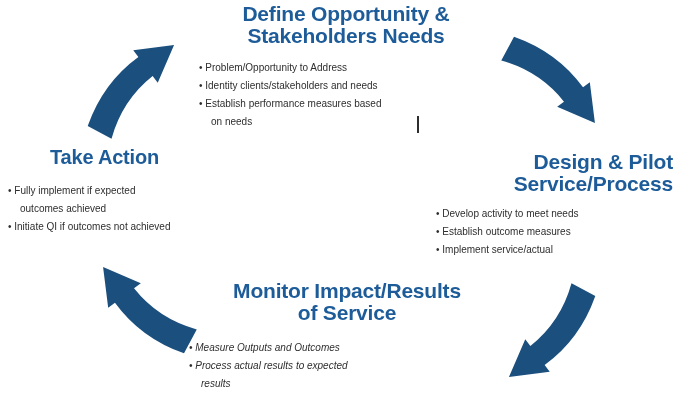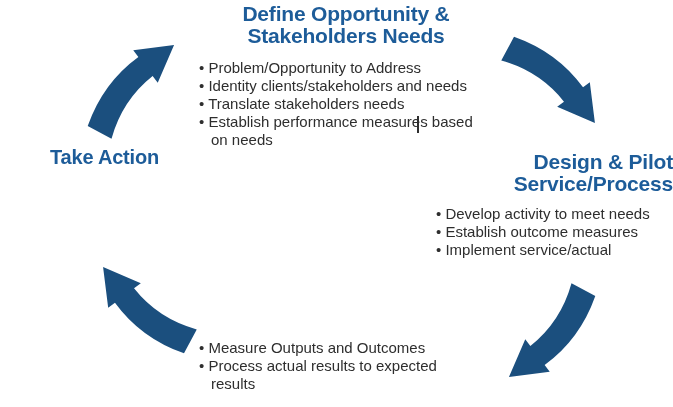--- a/index.html
+++ b/index.html
@@ -24,40 +24,40 @@
     font-weight: bold;
     font-size: 21px;
     line-height: 22px;
     white-space: pre-line;
     letter-spacing: -0.2px;
   }
   .center { text-align: center; }
   .bullets {
     list-style: none;
     color: var(--body-text);
-    font-size: 15px;
+    font-size: 10px;
     line-height: 18px;
     font-weight: 500;
   }
   .bullets li {
     padding-left: 12px;
     text-indent: -12px;
     white-space: pre-line;
   }
   .bullets li::before { content: "\2022  "; }
 
   
   .pos-define-title   { left: 180px; top: 3px;   width: 332px; }
   .pos-define-bullets { left: 199px; top: 59px;  width: 284px; }
   .pos-design-title   { left: 455px; top: 151px; width: 218px; text-align: right; }
   .pos-design-bullets { left: 436px; top: 205px; width: 232px; }
   .pos-action-title   { left: 50px;  top: 145px; font-size: 20px; line-height: 25px; }
   .pos-action-bullets { left: 8px;   top: 182px; width: 252px; }
   .pos-monitor-title  { left: 180px; top: 280px; width: 334px; }
-  .pos-monitor-bullets{ left: 199px; top: 339px; width: 292px; }
+  .pos-monitor-bullets{ left: 189px; top: 339px; width: 292px; font-style: italic; }
 
   
   .arrow {
     position: absolute;
     width: 102px;
     height: 102px;
     color: var(--arrow-blue);
   }
   .arrow path { fill: currentColor; }
   .arrow-tl { left: 86px;  top: 41px; }
@@ -77,40 +77,46 @@
 </head>
 <body>
 
 <div class="canvas">
 
   <h2 class="stage title center pos-define-title">Define Opportunity &amp;
 Stakeholders Needs</h2>
   <ul class="stage bullets pos-define-bullets">
     <li>Problem/Opportunity to Address</li>
     <li>Identity clients/stakeholders and needs</li>
-    <li>Translate stakeholders needs</li>
     <li>Establish performance measures based
 on needs</li>
   </ul>
 
   <h2 class="stage title center pos-design-title">Design &amp; Pilot
 Service/Process</h2>
   <ul class="stage bullets pos-design-bullets">
     <li>Develop activity to meet needs</li>
     <li>Establish outcome measures</li>
     <li>Implement service/actual</li>
   </ul>
 
+  <h2 class="stage title center pos-monitor-title">Monitor Impact/Results
+of Service</h2>
   <ul class="stage bullets pos-monitor-bullets">
     <li>Measure Outputs and Outcomes</li>
     <li>Process actual results to expected
 results</li>
   </ul>
 
   <h2 class="stage title pos-action-title">Take Action</h2>
+  <ul class="stage bullets pos-action-bullets">
+    <li>Fully implement if expected
+outcomes achieved</li>
+    <li>Initiate QI if outcomes not achieved</li>
+  </ul>
 
   <svg class="arrow arrow-tl" viewBox="0 0 120 120" aria-hidden="true">
     <path d="M 2,100 Q 20,49 61.6,18.8 L 55.6,10.8 L 103.6,4.8 L 84.4,49.2 L 78.4,41.2 Q 42.6,69.5 30,115 Z"></path>
   </svg>
   <svg class="arrow arrow-tr" viewBox="0 0 120 120" aria-hidden="true">
     <path d="M 2,100 Q 20,49 61.6,18.8 L 55.6,10.8 L 103.6,4.8 L 84.4,49.2 L 78.4,41.2 Q 42.6,69.5 30,115 Z"></path>
   </svg>
   <svg class="arrow arrow-br" viewBox="0 0 120 120" aria-hidden="true">
     <path d="M 2,100 Q 20,49 61.6,18.8 L 55.6,10.8 L 103.6,4.8 L 84.4,49.2 L 78.4,41.2 Q 42.6,69.5 30,115 Z"></path>
   </svg>

